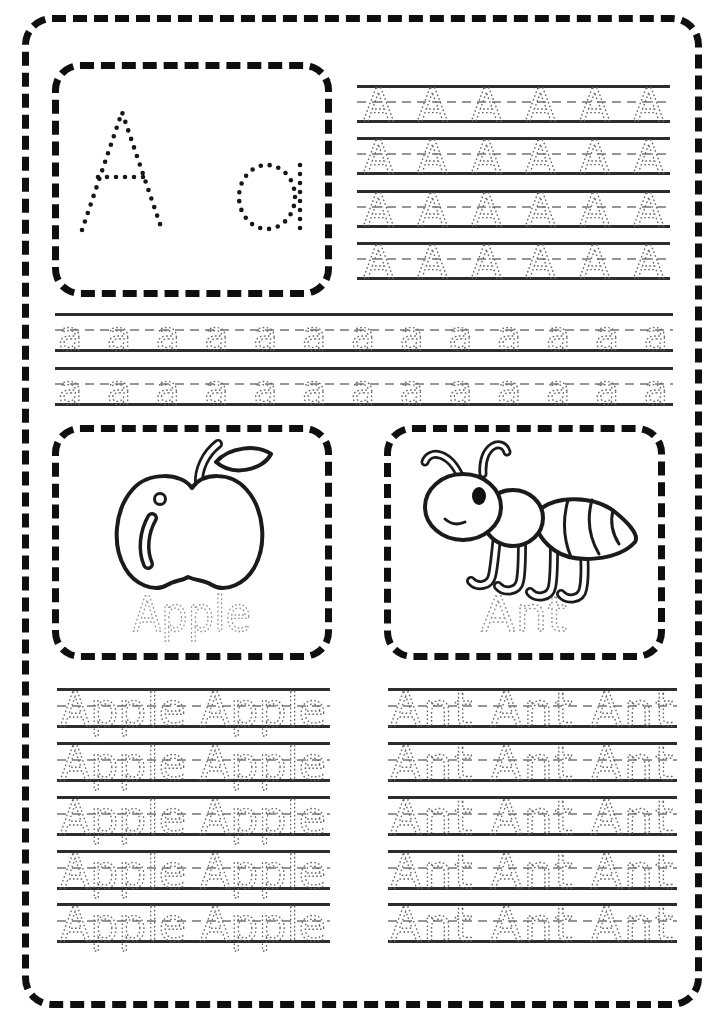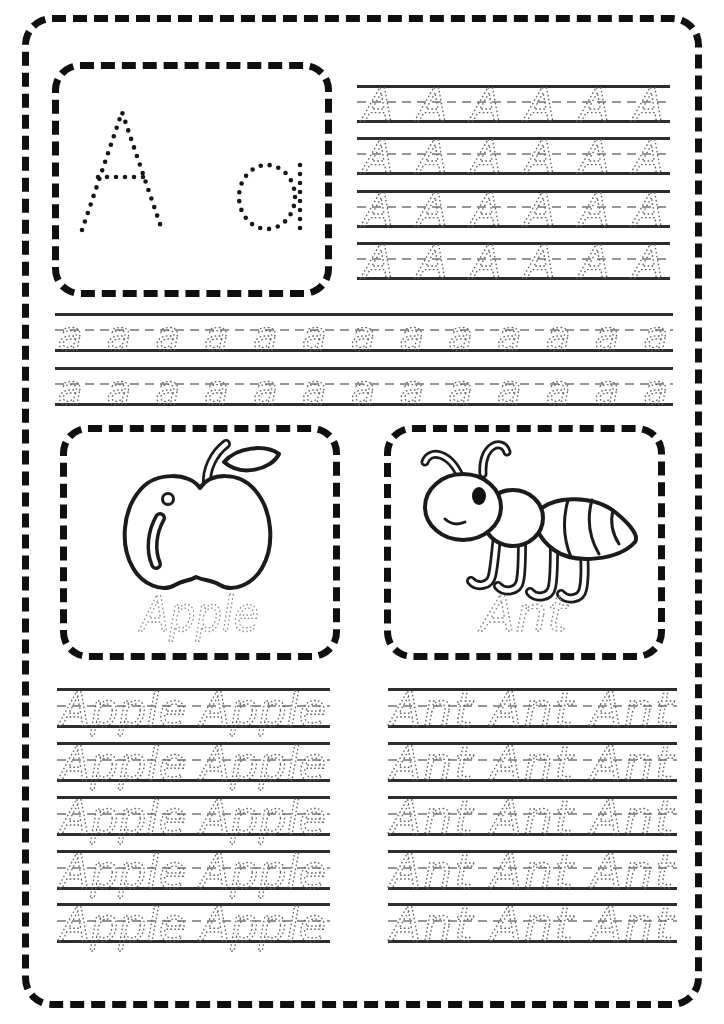--- a/index.html
+++ b/index.html
@@ -1,29 +1,29 @@
 <!DOCTYPE html>
 <html><head>
 <meta charset="utf-8">
 <style>
   html,body{margin:0;padding:0;background:#e8e8e8;}
   .page{
     position:relative;width:724px;height:1024px;background:#ffffff;
-    font-family:"DejaVu Sans","Liberation Sans",sans-serif;overflow:hidden;font-style:italic;
+    font-family:"DejaVu Sans","Liberation Sans",sans-serif;overflow:hidden;
   }
   .outer-border{
     position:absolute;left:22px;top:15px;width:680px;height:993px;
     border:7px dashed #0f0f0f;border-radius:30px;box-sizing:border-box;
   }
   .dash-card{
     position:absolute;border:7px dashed #0f0f0f;border-radius:28px;
     box-sizing:border-box;background:#ffffff;
   }
   .hero-card{left:52px;top:62px;width:280px;height:235px;}
-  .apple-card{left:60px;top:425px;width:280px;height:235px;}
+  .apple-card{left:52px;top:425px;width:280px;height:235px;}
   .ant-card{left:384px;top:425px;width:281px;height:235px;}
   .card-svg{position:absolute;left:0;top:0;width:100%;height:100%;overflow:visible;}
 
   .trace-row{
     position:absolute;box-sizing:border-box;
     border-top:3px solid #2d2d2d;border-bottom:3px solid #2d2d2d;background:#fff;
   }
   .trace-row .mid{
     position:absolute;left:0;right:0;top:40%;height:2px;
     background:repeating-linear-gradient(90deg,#969696 0 9px,transparent 9px 15px);

